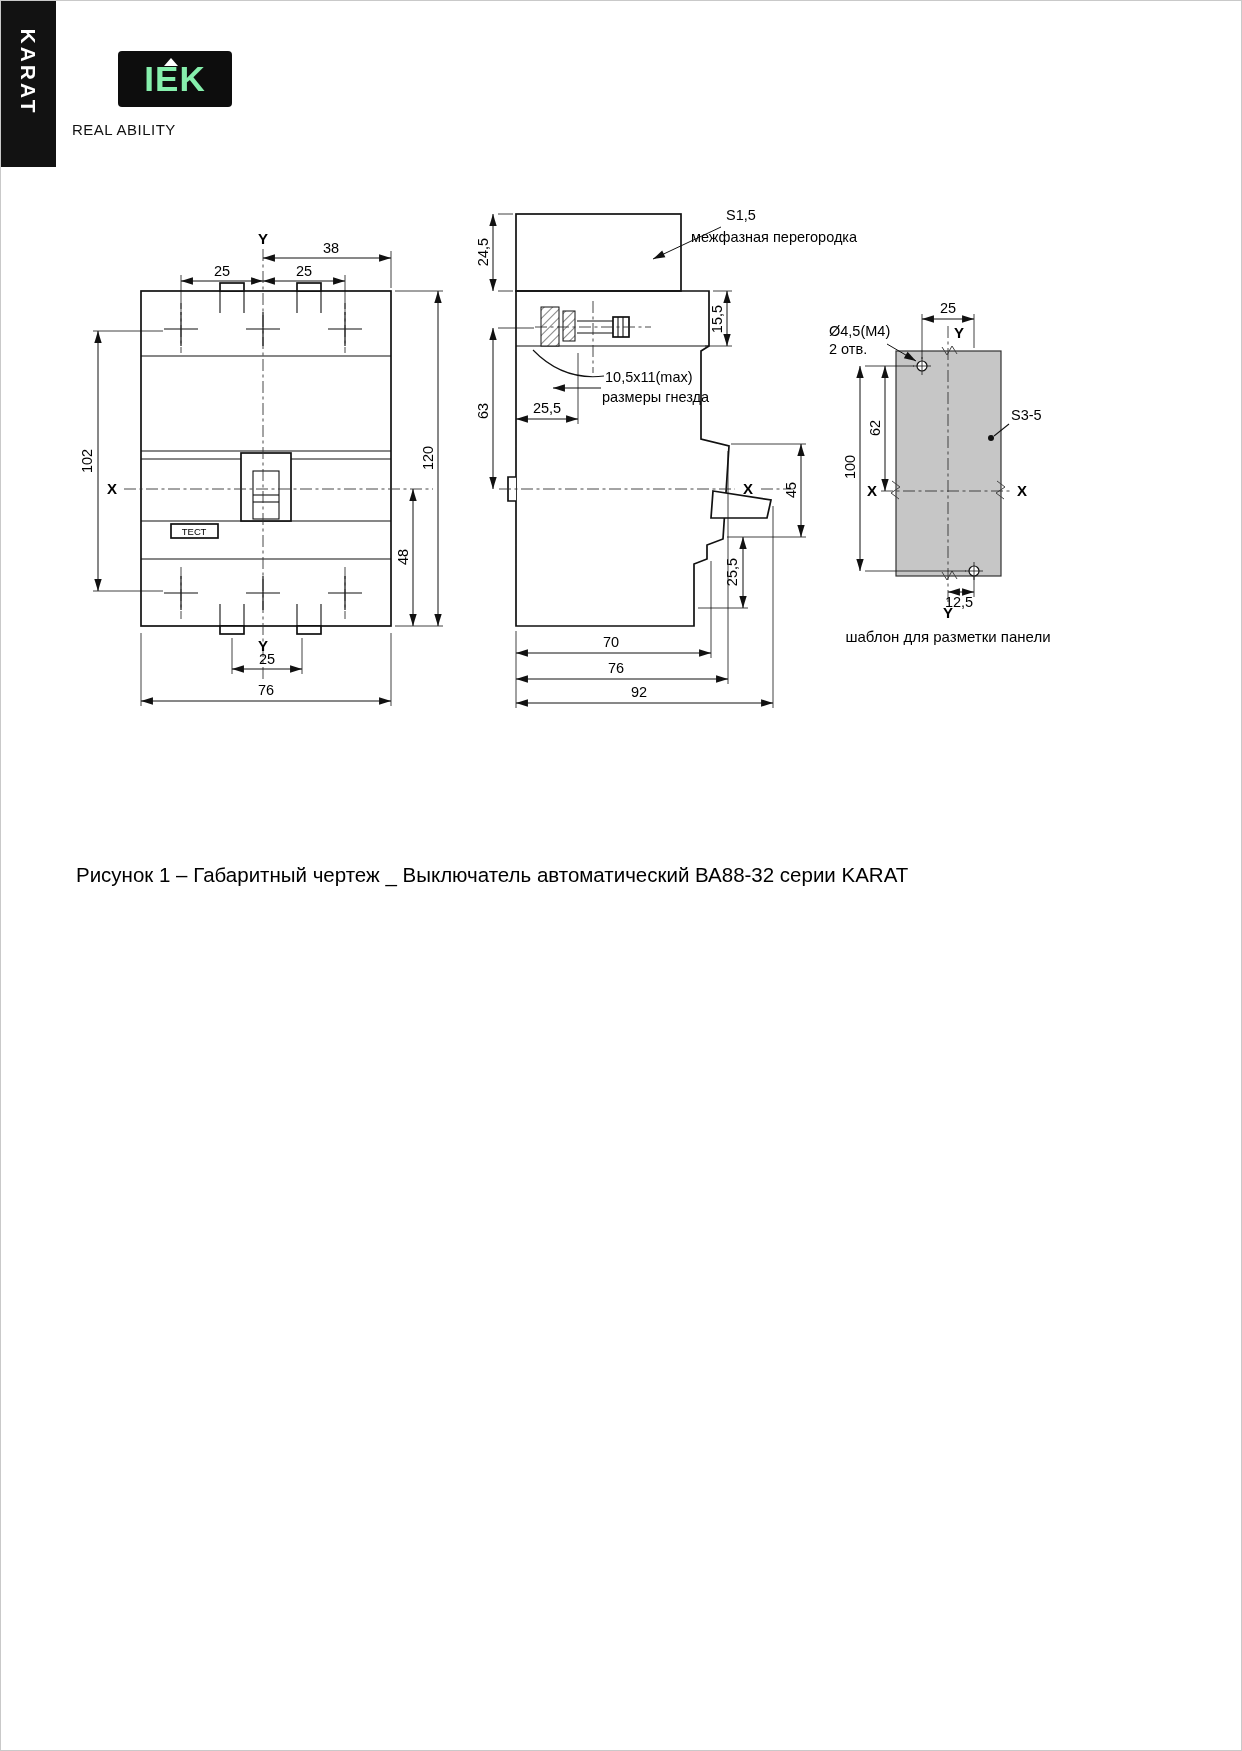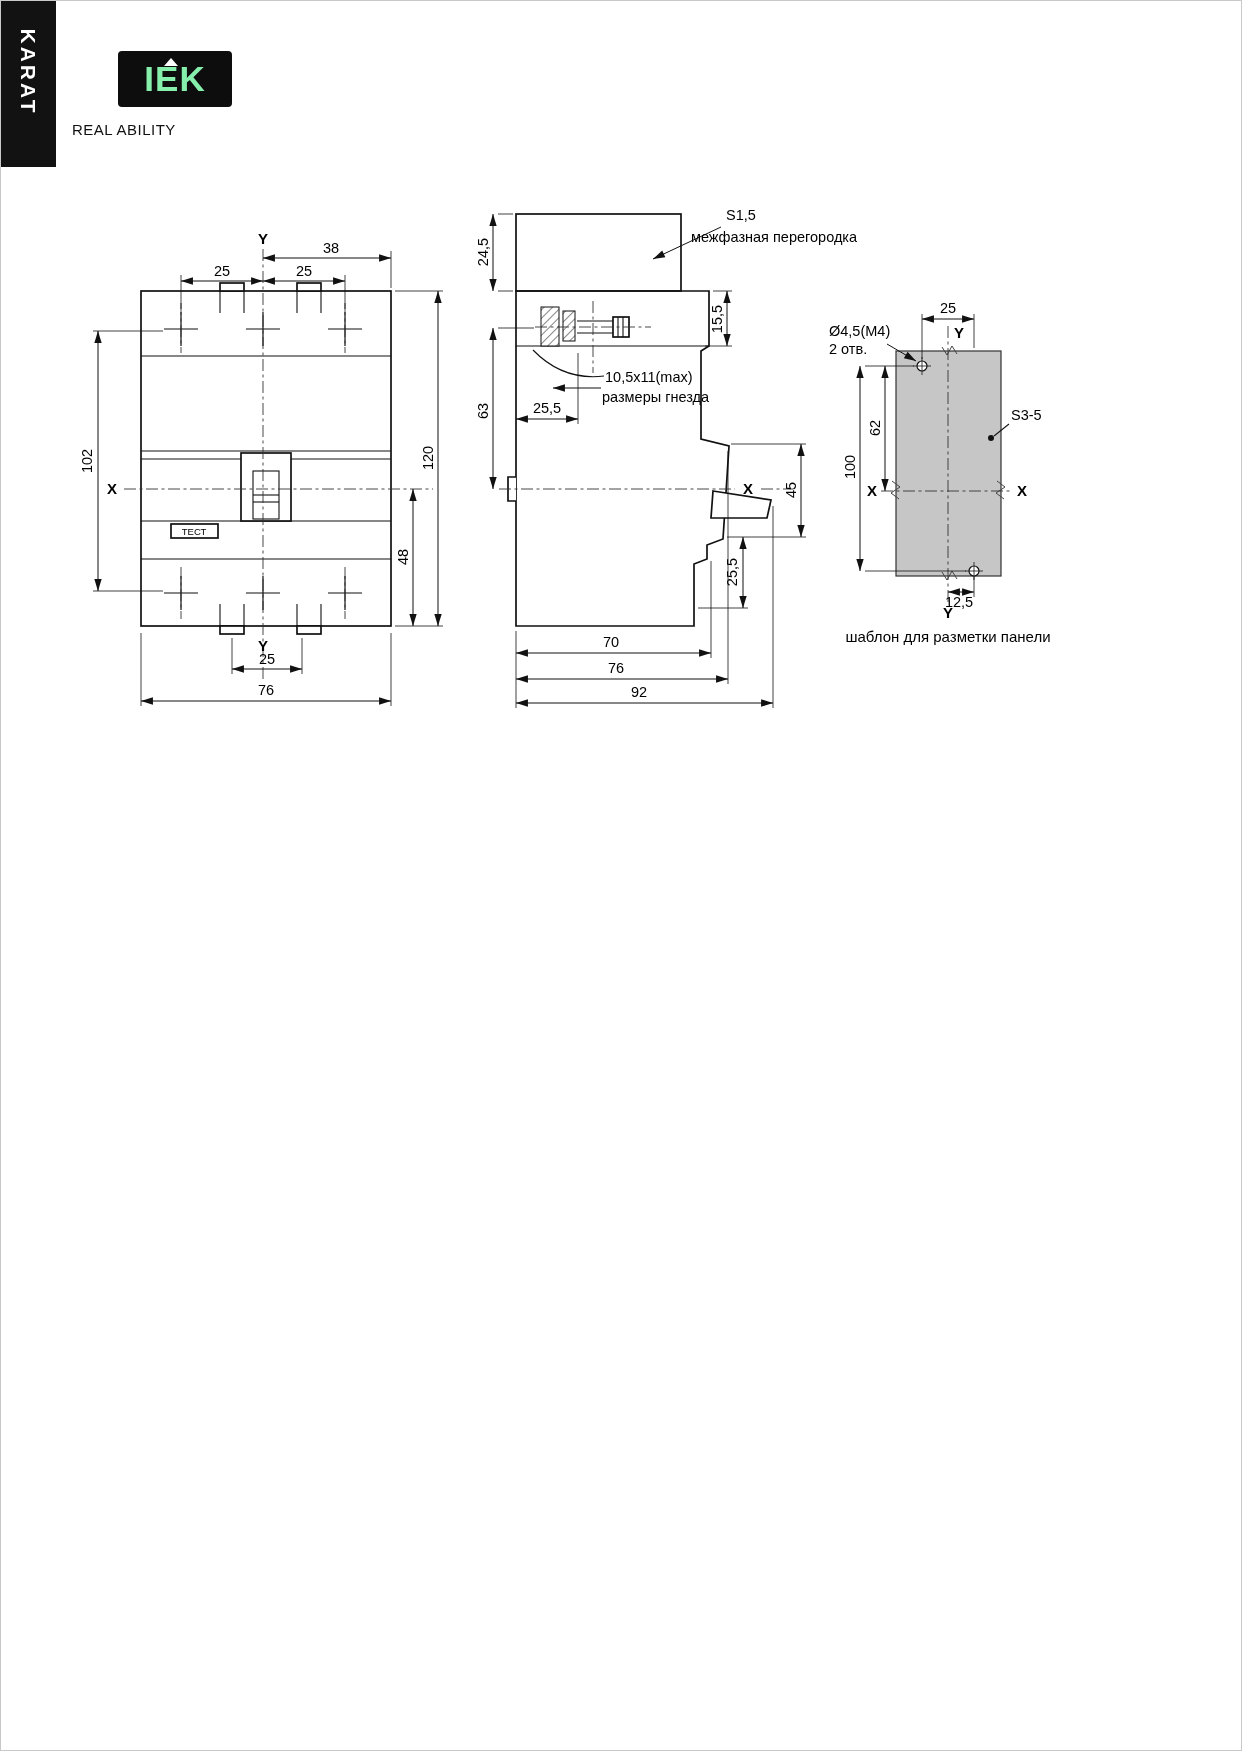--- a/index.html
+++ b/index.html
@@ -347,14 +347,15 @@
       <g>
         <line class="dl" x1="947" y1="591" x2="973" y2="591"></line>
         <line class="ext" x1="973" y1="576" x2="973" y2="596"></line>
         <text class="t14" x="958" y="606" text-anchor="middle">12,5</text>
       </g>
 
       <text class="cap15" x="947" y="641" text-anchor="middle">шаблон для разметки панели</text>
     </g>
   </svg>
 
+  <div class="fig-caption">Рисунок 1 – Габаритный чертеж _ Выключатель автоматический ВА88-32 серии KARAT</div>
 
 </div>
 
 </body></html>

